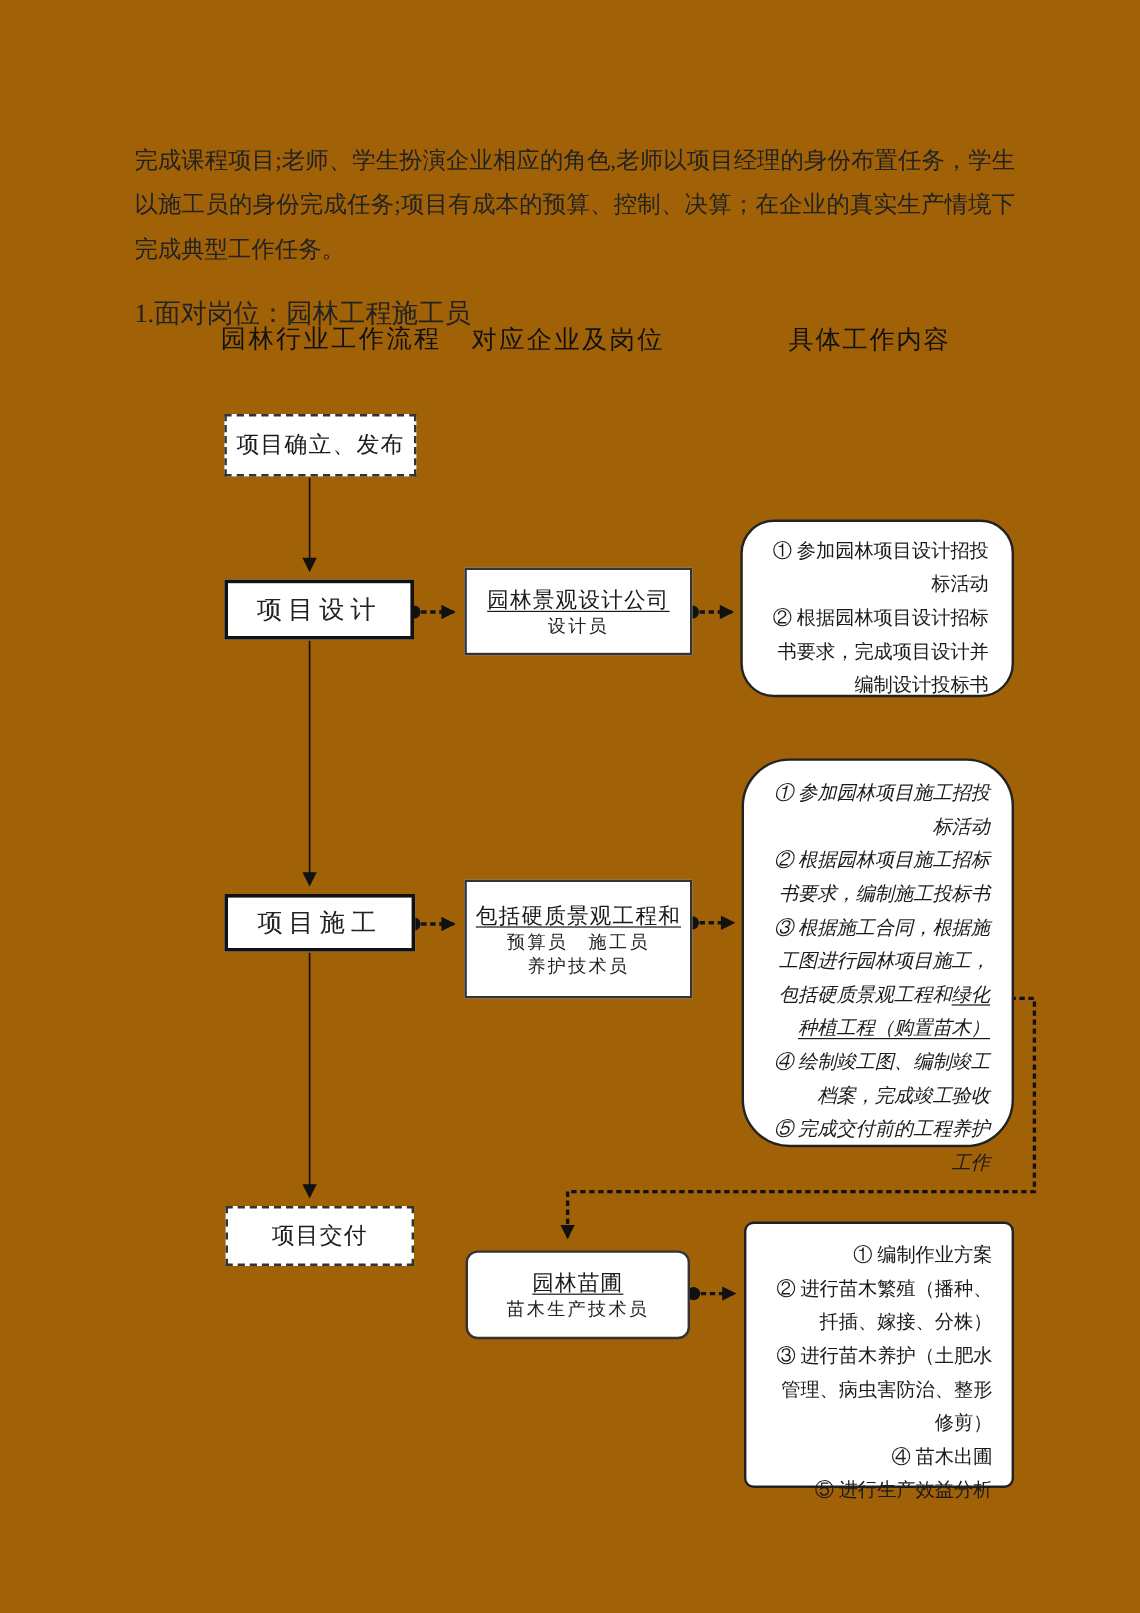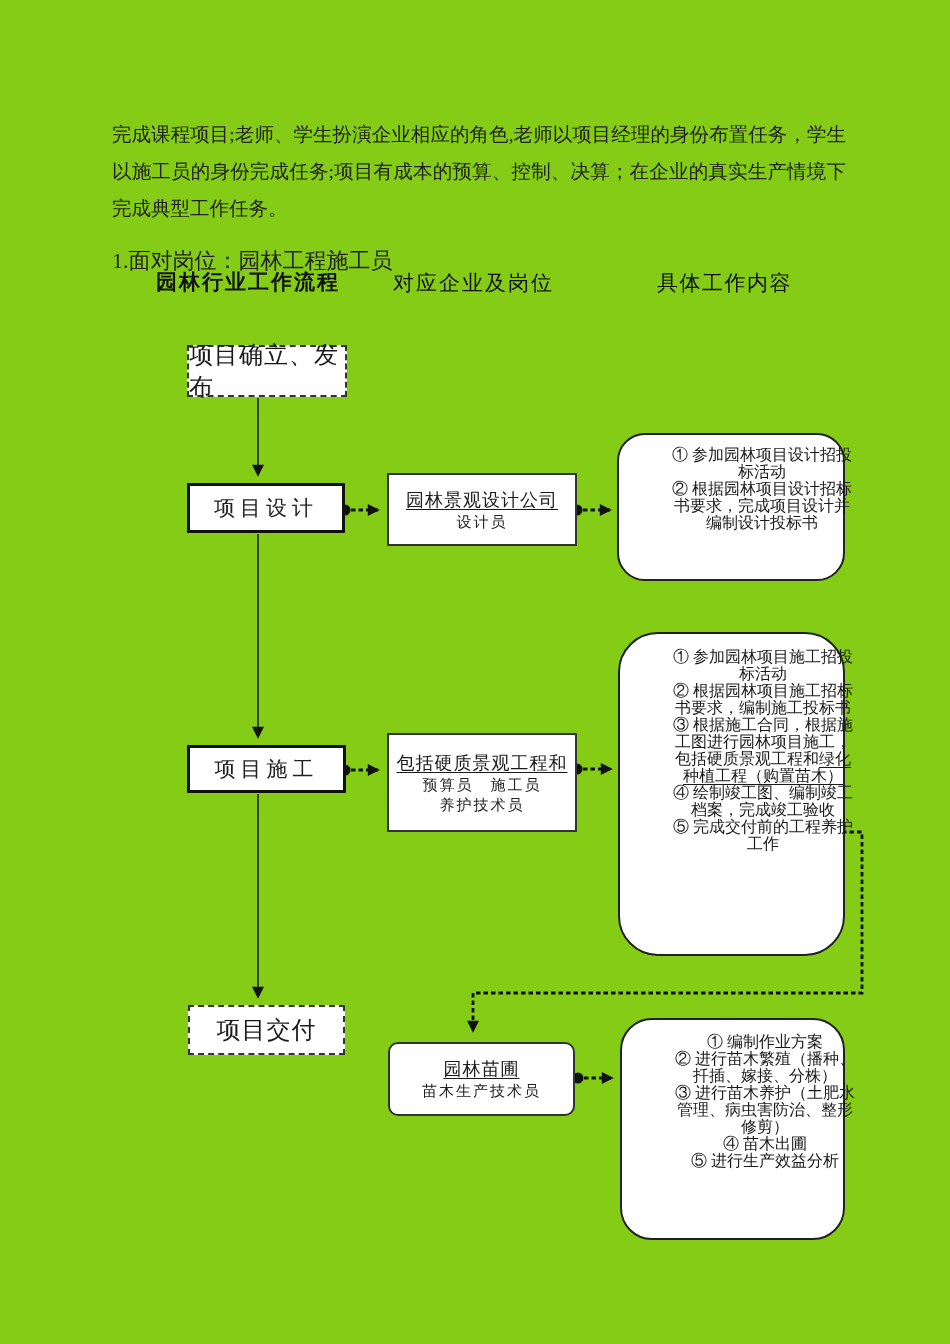--- a/index.html
+++ b/index.html
@@ -1,56 +1,56 @@
 <!DOCTYPE html>
 <html><head>
 <meta charset="utf-8">
 <style>
   html,body{margin:0;padding:0;background:#fff;}
   .page{
-    position:relative;width:950px;height:1344px;background:#84cc16;
+    position:relative;width:950px;height:1344px;background:#a16207;
     font-family:"Liberation Serif","DejaVu Serif",serif;color:#1a1a1a;
     overflow:hidden;
   }
   .abs{position:absolute;}
   
   .intro{
     left:112px;top:116px;width:734px;
     font-size:19.5px;line-height:37px;text-align:justify;color:#222;
   }
   .section-label{
     left:112px;top:246px;font-size:22px;color:#222;white-space:nowrap;
   }
   .col-header{font-size:21px;letter-spacing:2px;white-space:nowrap;color:#111;}
-  .col-h1{left:156px;top:268px;font-weight:bold;text-align:center;}
+  .col-h1{left:184px;top:268px;font-weight:normal;text-align:center;}
   .col-h2{left:393px;top:269px;}
   .col-h3{left:657px;top:269px;letter-spacing:1.5px;}
 
   
   .fbox{display:flex;align-items:center;justify-content:center;box-sizing:border-box;background:#fff;}
-  .dashed-box{border:2px dashed #333;font-size:24px;letter-spacing:1px;}
+  .dashed-box{border:2px dashed #333;font-size:19px;letter-spacing:1px;}
   .start-box{left:187px;top:345px;width:160px;height:52px;}
   .deliver-box{left:188px;top:1005px;width:157px;height:50px;}
   .stage-box{border:3px solid #111;font-size:21px;letter-spacing:5px;color:#222;}
   .design-box{left:187px;top:483px;width:158px;height:50px;}
   .construct-box{left:187px;top:745px;width:159px;height:48px;}
 
   .company{border:2px solid #333;box-sizing:border-box;background:#fff;
     display:flex;flex-direction:column;align-items:center;justify-content:center;}
   .company .title{font-size:18px;letter-spacing:1px;text-decoration:underline;text-underline-offset:3px;white-space:nowrap;}
   .company .role{font-size:15px;letter-spacing:2px;margin-top:1px;white-space:pre;color:#222;}
   .company1{left:387px;top:473px;width:190px;height:73px;}
   .company2{left:387px;top:733px;width:190px;height:99px;}
   .company3{left:388px;top:1042px;width:187px;height:74px;border-radius:10px;}
 
   .rounded{border:2px solid #222;box-sizing:border-box;background:#fff;}
-  .rounded .txt{width:190px;font-size:16px;line-height:17px;color:#1a1a1a;text-align:center;margin-left:33px;}
+  .rounded .txt{width:190px;font-size:16px;line-height:28px;color:#1a1a1a;text-align:right;}
   .rounded1{left:617px;top:433px;width:228px;height:148px;border-radius:28px;padding:11px 10px 0 15px;}
-  .rounded2{left:618px;top:632px;width:227px;height:324px;border-radius:40px;padding:14px 8px 0 15px;}
-  .rounded3{left:620px;top:1018px;width:225px;height:222px;border-radius:32px;padding:13px 23px 0 15px;}
+  .rounded2{left:618px;top:632px;width:227px;height:324px;border-radius:40px;padding:14px 8px 0 15px;font-style:italic;}
+  .rounded3{left:620px;top:1018px;width:225px;height:222px;border-radius:8px;padding:13px 23px 0 15px;}
   .u{text-decoration:underline;text-underline-offset:3px;}
 
   svg.connectors{position:absolute;left:0;top:0;pointer-events:none;}
 </style>
 </head>
 <body>
 
 <div class="page">
 
   <div class="abs intro">完成课程项目;老师、学生扮演企业相应的角色,老师以项目经理的身份布置任务，学生以施工员的身份完成任务;项目有成本的预算、控制、决算；在企业的真实生产情境下完成典型工作任务。</div>

